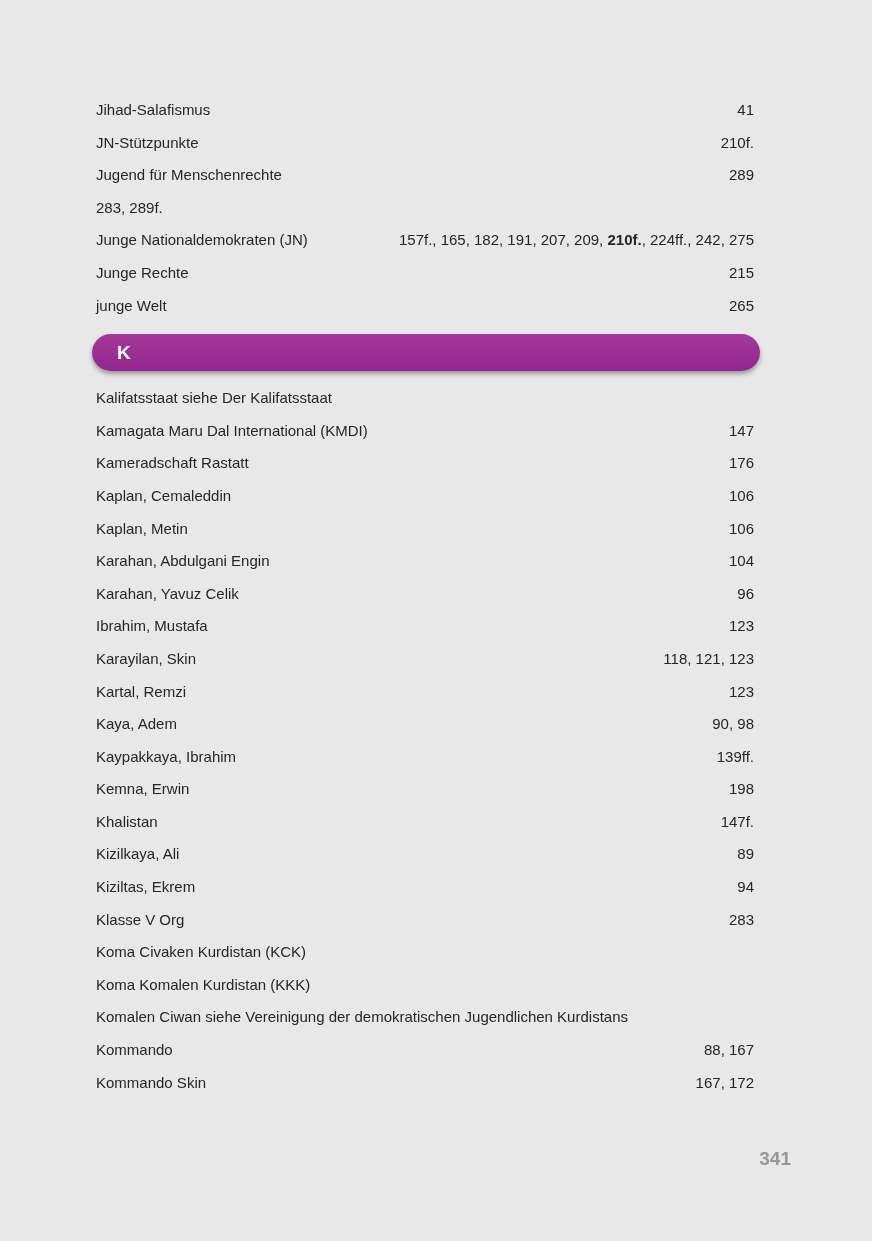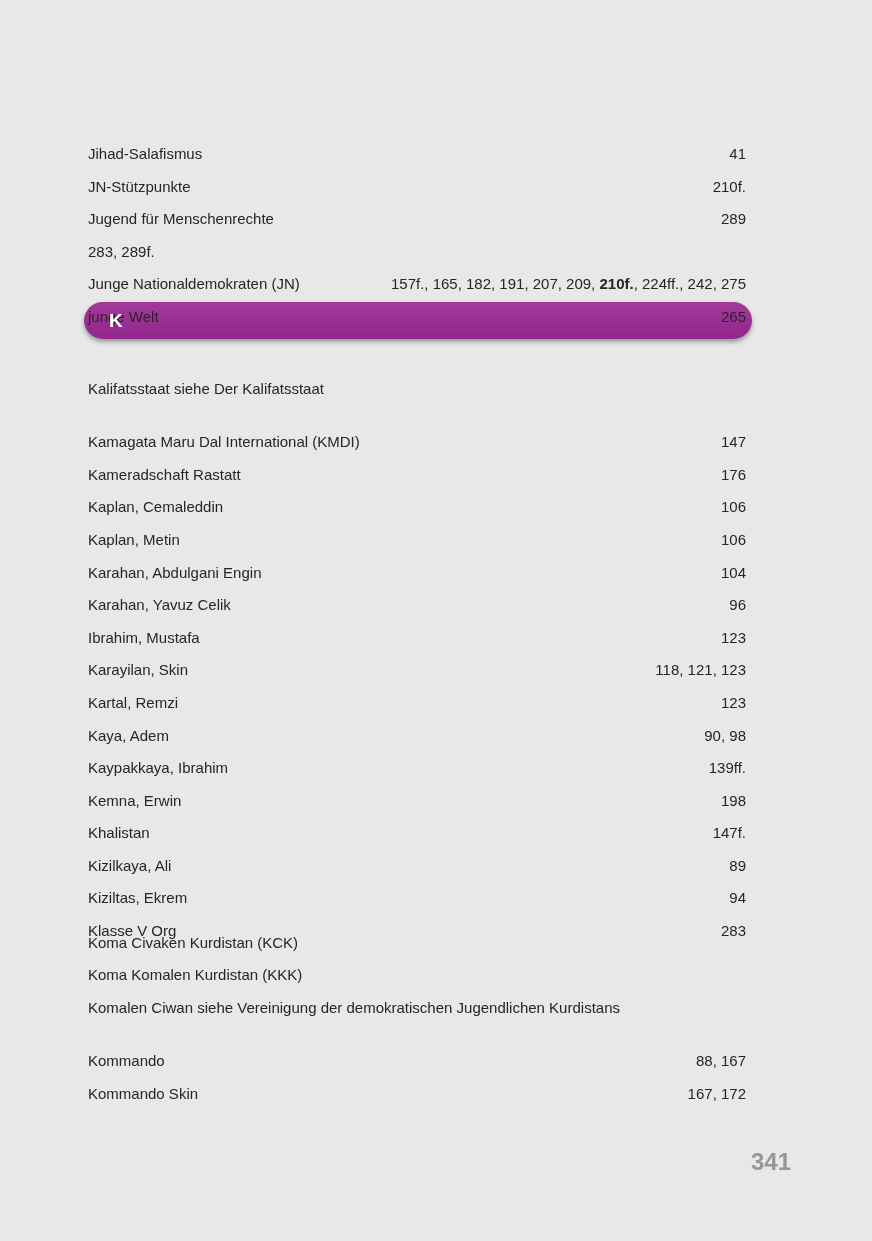--- a/index.html
+++ b/index.html
@@ -12,39 +12,38 @@
     width: 872px;
     height: 1241px;
     margin: 0 auto;
     background: #e9e8e8;
     font-family: "Liberation Sans", sans-serif;
     color: #262626;
     overflow: hidden;
   }
   .content {
     position: absolute;
-    left: 88px;
+    left: 96px;
     top: 94px;
     width: 658px;
   }
   .row {
     display: flex;
     justify-content: space-between;
     align-items: baseline;
     height: 32.6px;
     line-height: 32.6px;
     font-size: 15px;
     white-space: nowrap;
   }
   .row .label {
     text-align: left;
   }
   .row .pages {
     text-align: center;
-    margin-top: 44px;
   }
   .bold {
     font-weight: bold;
   }
   .section-banner {
     height: 37px;
     margin: 12px -6px 11px -4px;
     background: linear-gradient(#a23a9a, #92268c);
     border-radius: 19px;
     box-shadow: 0 3px 4px rgba(90, 90, 90, 0.55);
@@ -55,21 +54,21 @@
     color: #ffffff;
     font-size: 19px;
     font-weight: bold;
     padding-left: 25px;
     line-height: 37px;
   }
   .page-number {
     position: absolute;
     top: 1148px;
     right: 81px;
-    font-size: 24px;
+    font-size: 19px;
     font-weight: bold;
     color: #979797;
   }
 </style>
 </head>
 <body>
 
 <div class="page">
   <div class="content">
 
@@ -87,20 +86,24 @@
           <span class="pages">289</span>
         </div>
         <div class="row">
           <span class="pages">283, 289f.</span>
         </div>
         <div class="row">
           <span class="label">Junge Nationaldemokraten (JN)</span>
           <span class="pages"><span>157f., 165, 182, 191, 207, 209, </span><span class="bold">210f.</span><span>, 224ff., 242, 275</span></span>
         </div>
         <div class="row">
+          <span class="label">Junge Rechte</span>
+          <span class="pages">215</span>
+        </div>
+        <div class="row">
           <span class="label">junge Welt</span>
           <span class="pages">265</span>
         </div>
       </div>
 
     <div class="section-banner">
       <span class="letter">K</span>
     </div>
 
     <div id="entries-bottom">

